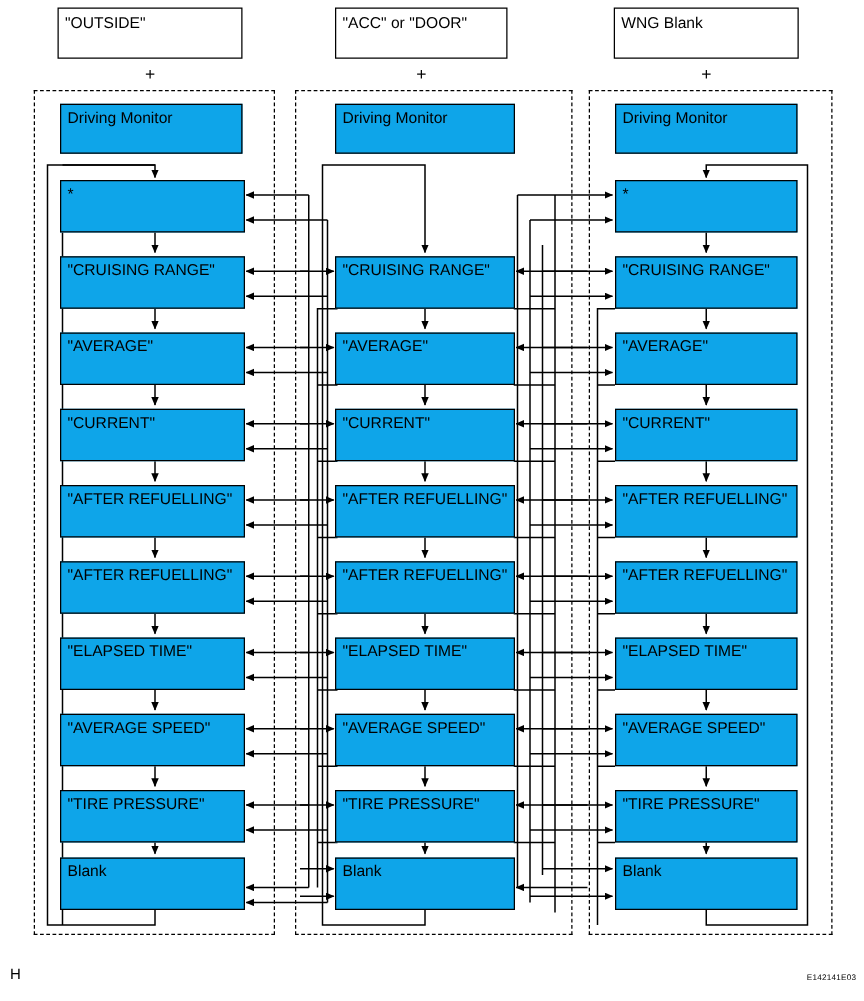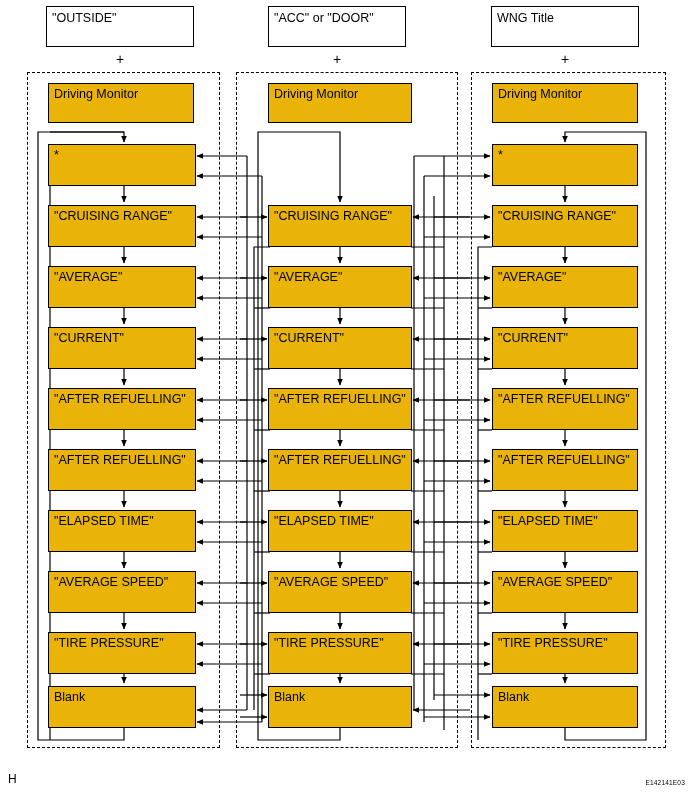--- a/index.html
+++ b/index.html
@@ -40,21 +40,21 @@
     position: absolute;
     box-sizing: border-box;
     border: 1.6px dashed #000;
     background: transparent;
   }
   
   .flow-box {
     position: absolute;
     box-sizing: border-box;
     border: 1.6px solid #000;
-    background: #eab308;
+    background: #0ea5e9;
     font-size: 12.5px;
     line-height: 1.1;
     padding: 4px 0 0 5px;
     white-space: nowrap;
     overflow: hidden;
   }
   .flow-box.monitor {
     font-size: 12.5px;
   }
   
@@ -89,21 +89,21 @@
     <span>"OUTSIDE"</span>
   </div>
   <div class="plus" style="left:46px; top:52px; width:148px;">+</div>
 
   <div class="title-box" style="left:268px; top:6px; width:138px; height:41px;">
     <span>"ACC" or "DOOR"</span>
   </div>
   <div class="plus" style="left:268px; top:52px; width:138px;">+</div>
 
   <div class="title-box" style="left:491px; top:6px; width:148px; height:41px;">
-    <span>WNG Title</span>
+    <span>WNG Blank</span>
   </div>
   <div class="plus" style="left:491px; top:52px; width:148px;">+</div>
 
   <div class="dashed-col" style="left:27px; top:72px; width:193px; height:676px;"></div>
   <div class="dashed-col" style="left:236px; top:72px; width:222px; height:676px;"></div>
   <div class="dashed-col" style="left:471px; top:72px; width:195px; height:676px;"></div>
 
   <svg id="wires" viewBox="0 0 691 801">
     <defs>
       <marker id="ah" markerWidth="7" markerHeight="7" refX="6.4" refY="3" orient="auto" markerUnits="userSpaceOnUse">

